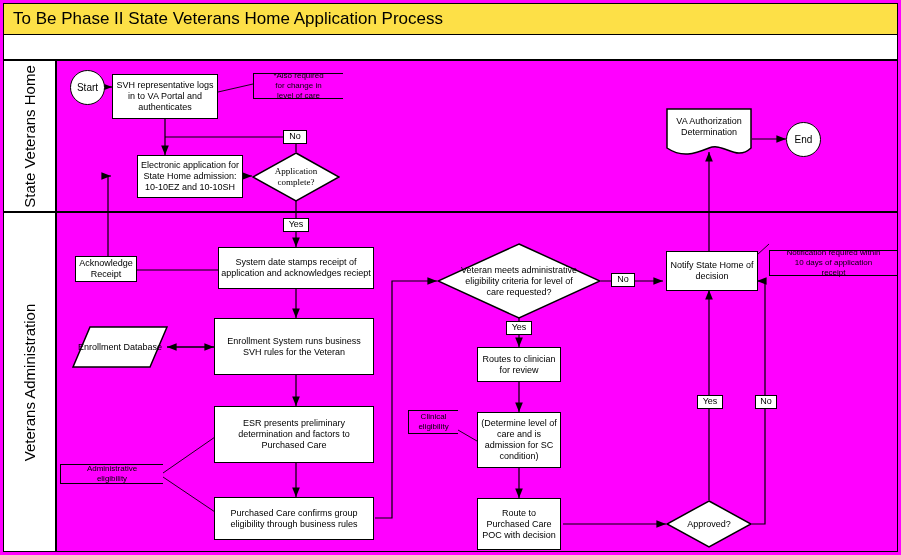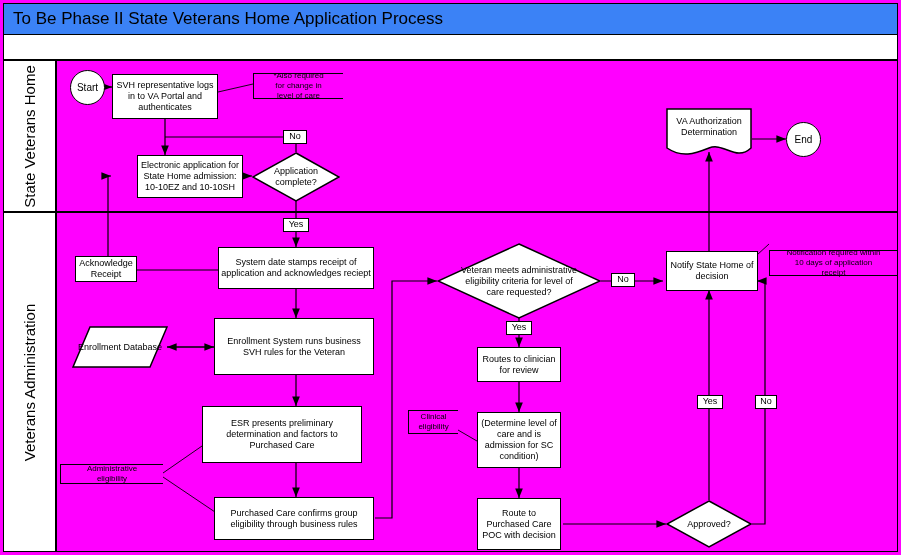--- a/index.html
+++ b/index.html
@@ -16,21 +16,21 @@
   
   .outer-frame{
     position:absolute;left:0;top:0;width:901px;height:555px;
     border:3px solid #ff00ff;
     box-sizing:border-box;
   }
 
   
   .title-band{
     position:absolute;left:3px;top:3px;width:895px;height:32px;
-    background:#3b82f6;border:1px solid #000000;
+    background:#fde047;border:1px solid #000000;
     box-sizing:border-box;
     display:flex;align-items:center;
   }
   .title-text{
     font-size:17px;color:#000;padding-left:9px;white-space:nowrap;
     letter-spacing:0px;
   }
   .subtitle-band{
     position:absolute;left:3px;top:35px;width:895px;height:25px;
     background:#ffffff;border:1px solid #000000;border-top:none;
@@ -200,21 +200,21 @@
   </div>
 
   <div class="annot" style="left:253px;top:73px;width:90px;height:26px;">
     <span>*Also required for change in level of care</span>
   </div>
 
   <div class="node" style="left:112px;top:155px;width:106px;height:43px;margin-left:25px;">
     <span>Electronic application for State Home admission: 10-10EZ and 10-10SH</span>
   </div>
 
-  <div class="node diamond" style="left:252px;top:152px;width:88px;height:50px;">
+  <div class="node diamond" style="left:252px;top:152px;width:88px;height:50px;font-family:Liberation Serif, serif;">
     <svg class="diamond-svg" width="88" height="50" viewBox="0 0 88 50">
       <polygon points="44,1 87,25 44,49 1,25" fill="#ffffff" stroke="#000" stroke-width="1.5"></polygon>
     </svg>
     <div class="diamond-label">Application complete?</div>
   </div>
 
   <div class="edge-label" style="left:283px;top:130px;width:24px;height:14px;">No</div>
 
   <div class="edge-label" style="left:283px;top:218px;width:26px;height:14px;">Yes</div>
 
@@ -230,21 +230,21 @@
     <svg class="para-svg" width="96" height="42" viewBox="0 0 96 42">
       <polygon points="18,1 95,1 78,41 1,41" fill="#ffffff" stroke="#000" stroke-width="1.5"></polygon>
     </svg>
     <div class="para-label">Enrollment Database</div>
   </div>
 
   <div class="node" style="left:214px;top:318px;width:160px;height:57px;">
     <span>Enrollment System runs business SVH rules for the Veteran</span>
   </div>
 
-  <div class="node" style="left:202px;top:406px;width:160px;height:57px;">
+  <div class="node" style="left:214px;top:406px;width:160px;height:57px;">
     <span>ESR presents preliminary determination and factors to Purchased Care</span>
   </div>
 
   <div class="annot" style="left:60px;top:464px;width:103px;height:20px;">
     <span>Administrative eligibility</span>
   </div>
 
   <div class="node" style="left:214px;top:497px;width:160px;height:43px;">
     <span>Purchased Care confirms group eligibility through business rules</span>
   </div>

